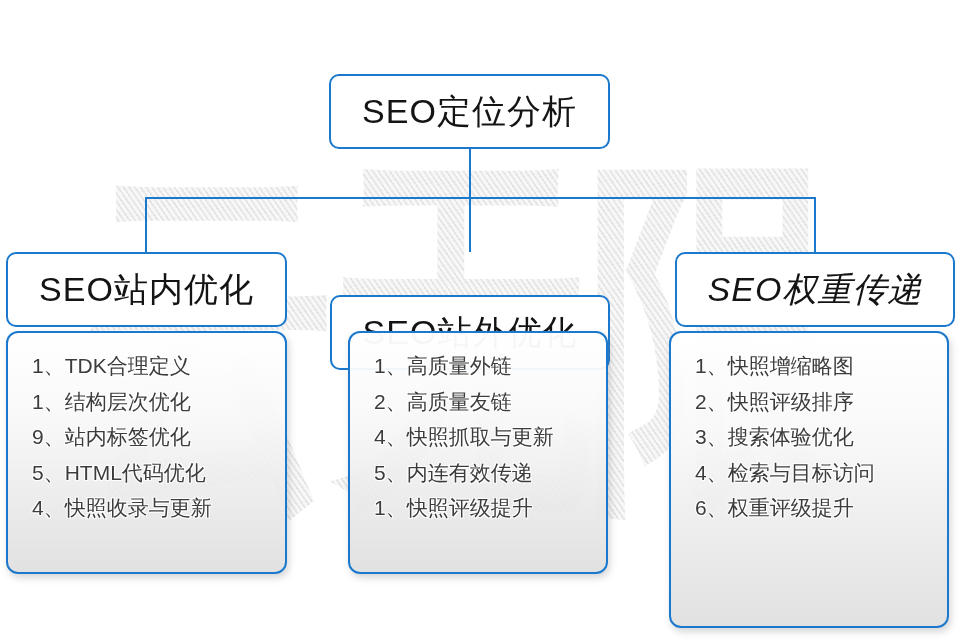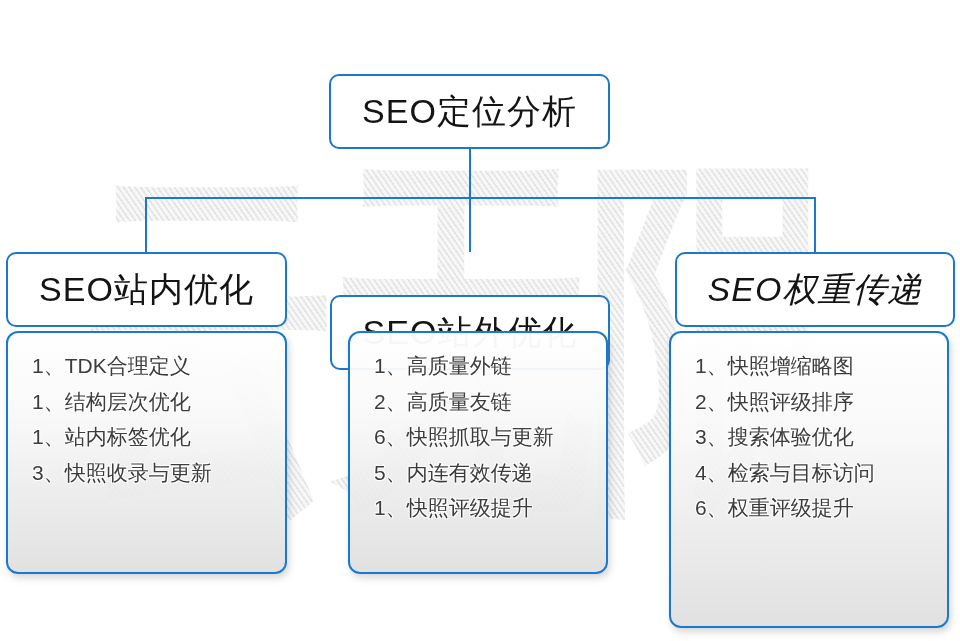--- a/index.html
+++ b/index.html
@@ -121,28 +121,29 @@
   <div class="node" id="header-offsite">
     <span class="node-title">SEO站外优化</span>
   </div>
   <div class="node" id="header-weight">
     <span class="node-title">SEO权重传递</span>
   </div>
 
   <div class="list-box" id="list-onsite">
     <div class="list-item">1、TDK合理定义</div>
     <div class="list-item">1、结构层次优化</div>
-    <div class="list-item">1、站内标签优化</div>
-    <div class="list-item">3、快照收录与更新</div>
+    <div class="list-item">9、站内标签优化</div>
+    <div class="list-item">5、HTML代码优化</div>
+    <div class="list-item">4、快照收录与更新</div>
   </div>
 
   <div class="list-box" id="list-offsite">
     <div class="list-item">1、高质量外链</div>
     <div class="list-item">2、高质量友链</div>
-    <div class="list-item">6、快照抓取与更新</div>
+    <div class="list-item">4、快照抓取与更新</div>
     <div class="list-item">5、内连有效传递</div>
     <div class="list-item">1、快照评级提升</div>
   </div>
 
   <div class="list-box" id="list-weight">
     <div class="list-item">1、快照增缩略图</div>
     <div class="list-item">2、快照评级排序</div>
     <div class="list-item">3、搜索体验优化</div>
     <div class="list-item">4、检索与目标访问</div>
     <div class="list-item">6、权重评级提升</div>

